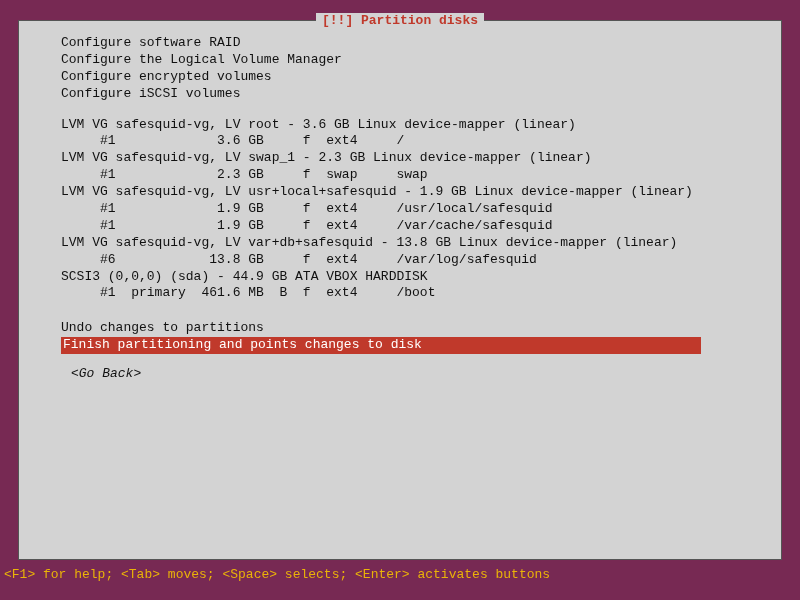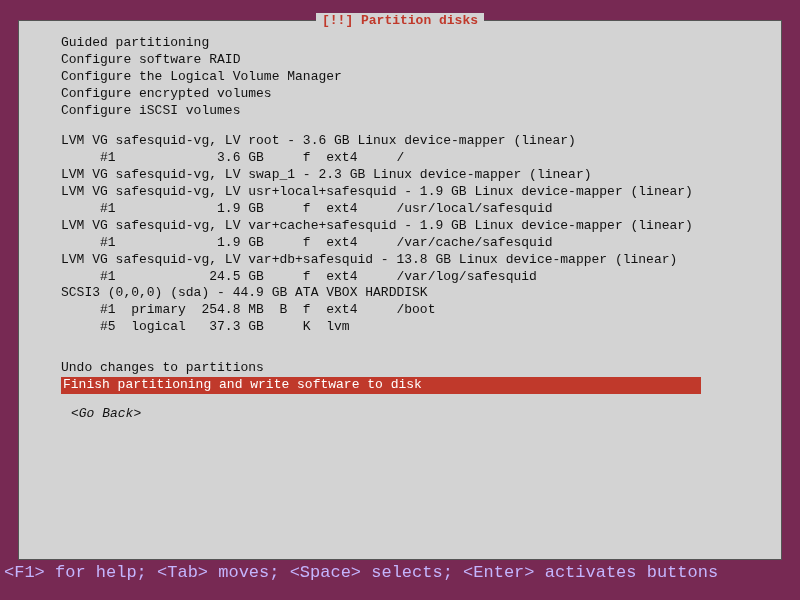--- a/index.html
+++ b/index.html
@@ -46,21 +46,21 @@
     padding-left: 30px;
     margin-bottom: 14px;
   }
   .menu-item {
     color: #111;
     cursor: pointer;
     white-space: pre;
   }
   .part-block {
     padding-left: 30px;
-    margin-bottom: 24px;
+    margin-bottom: 18px;
   }
   .part-line {
     color: #111;
     white-space: pre;
     cursor: pointer;
   }
   .actions {
     padding-left: 30px;
     margin-bottom: 12px;
   }
@@ -73,60 +73,58 @@
   }
   .goback {
     padding-left: 40px;
     color: #111;
     font-style: italic;
   }
   .footer {
     position: absolute;
     left: 0;
     bottom: 16px;
-    color: #c4b5fd;
-    font-size: 17px;
+    color: #eab308;
+    font-size: 13px;
     padding-left: 4px;
     white-space: pre;
   }
 </style>
 </head>
 <body>
 
 <div class="dialog">
   <div class="title-wrap">
     <span class="title">[!!] Partition disks</span>
   </div>
   <div class="content">
 
     <div class="menu-block">
-      <div class="menu-item">Guided partitioning</div>
       <div class="menu-item">Configure software RAID</div>
       <div class="menu-item">Configure the Logical Volume Manager</div>
       <div class="menu-item">Configure encrypted volumes</div>
       <div class="menu-item">Configure iSCSI volumes</div>
     </div>
 
     <div class="part-block">
       <div class="part-line">LVM VG safesquid-vg, LV root - 3.6 GB Linux device-mapper (linear)</div>
       <div class="part-line">     #1             3.6 GB     f  ext4     /</div>
       <div class="part-line">LVM VG safesquid-vg, LV swap_1 - 2.3 GB Linux device-mapper (linear)</div>
+      <div class="part-line">     #1             2.3 GB     f  swap     swap</div>
       <div class="part-line">LVM VG safesquid-vg, LV usr+local+safesquid - 1.9 GB Linux device-mapper (linear)</div>
       <div class="part-line">     #1             1.9 GB     f  ext4     /usr/local/safesquid</div>
-      <div class="part-line">LVM VG safesquid-vg, LV var+cache+safesquid - 1.9 GB Linux device-mapper (linear)</div>
       <div class="part-line">     #1             1.9 GB     f  ext4     /var/cache/safesquid</div>
       <div class="part-line">LVM VG safesquid-vg, LV var+db+safesquid - 13.8 GB Linux device-mapper (linear)</div>
-      <div class="part-line">     #1            24.5 GB     f  ext4     /var/log/safesquid</div>
+      <div class="part-line">     #6            13.8 GB     f  ext4     /var/log/safesquid</div>
       <div class="part-line">SCSI3 (0,0,0) (sda) - 44.9 GB ATA VBOX HARDDISK</div>
-      <div class="part-line">     #1  primary  254.8 MB  B  f  ext4     /boot</div>
-      <div class="part-line">     #5  logical   37.3 GB     K  lvm</div>
+      <div class="part-line">     #1  primary  461.6 MB  B  f  ext4     /boot</div>
     </div>
 
     <div class="actions">
       <div class="menu-item">Undo changes to partitions</div>
-      <div class="menu-item"><span class="selected">Finish partitioning and write software to disk</span></div>
+      <div class="menu-item"><span class="selected">Finish partitioning and points changes to disk</span></div>
     </div>
 
     <div class="goback">&lt;Go Back&gt;</div>
   </div>
 </div>
 
 <div class="footer">&lt;F1&gt; for help; &lt;Tab&gt; moves; &lt;Space&gt; selects; &lt;Enter&gt; activates buttons</div>
 
 </body></html>

